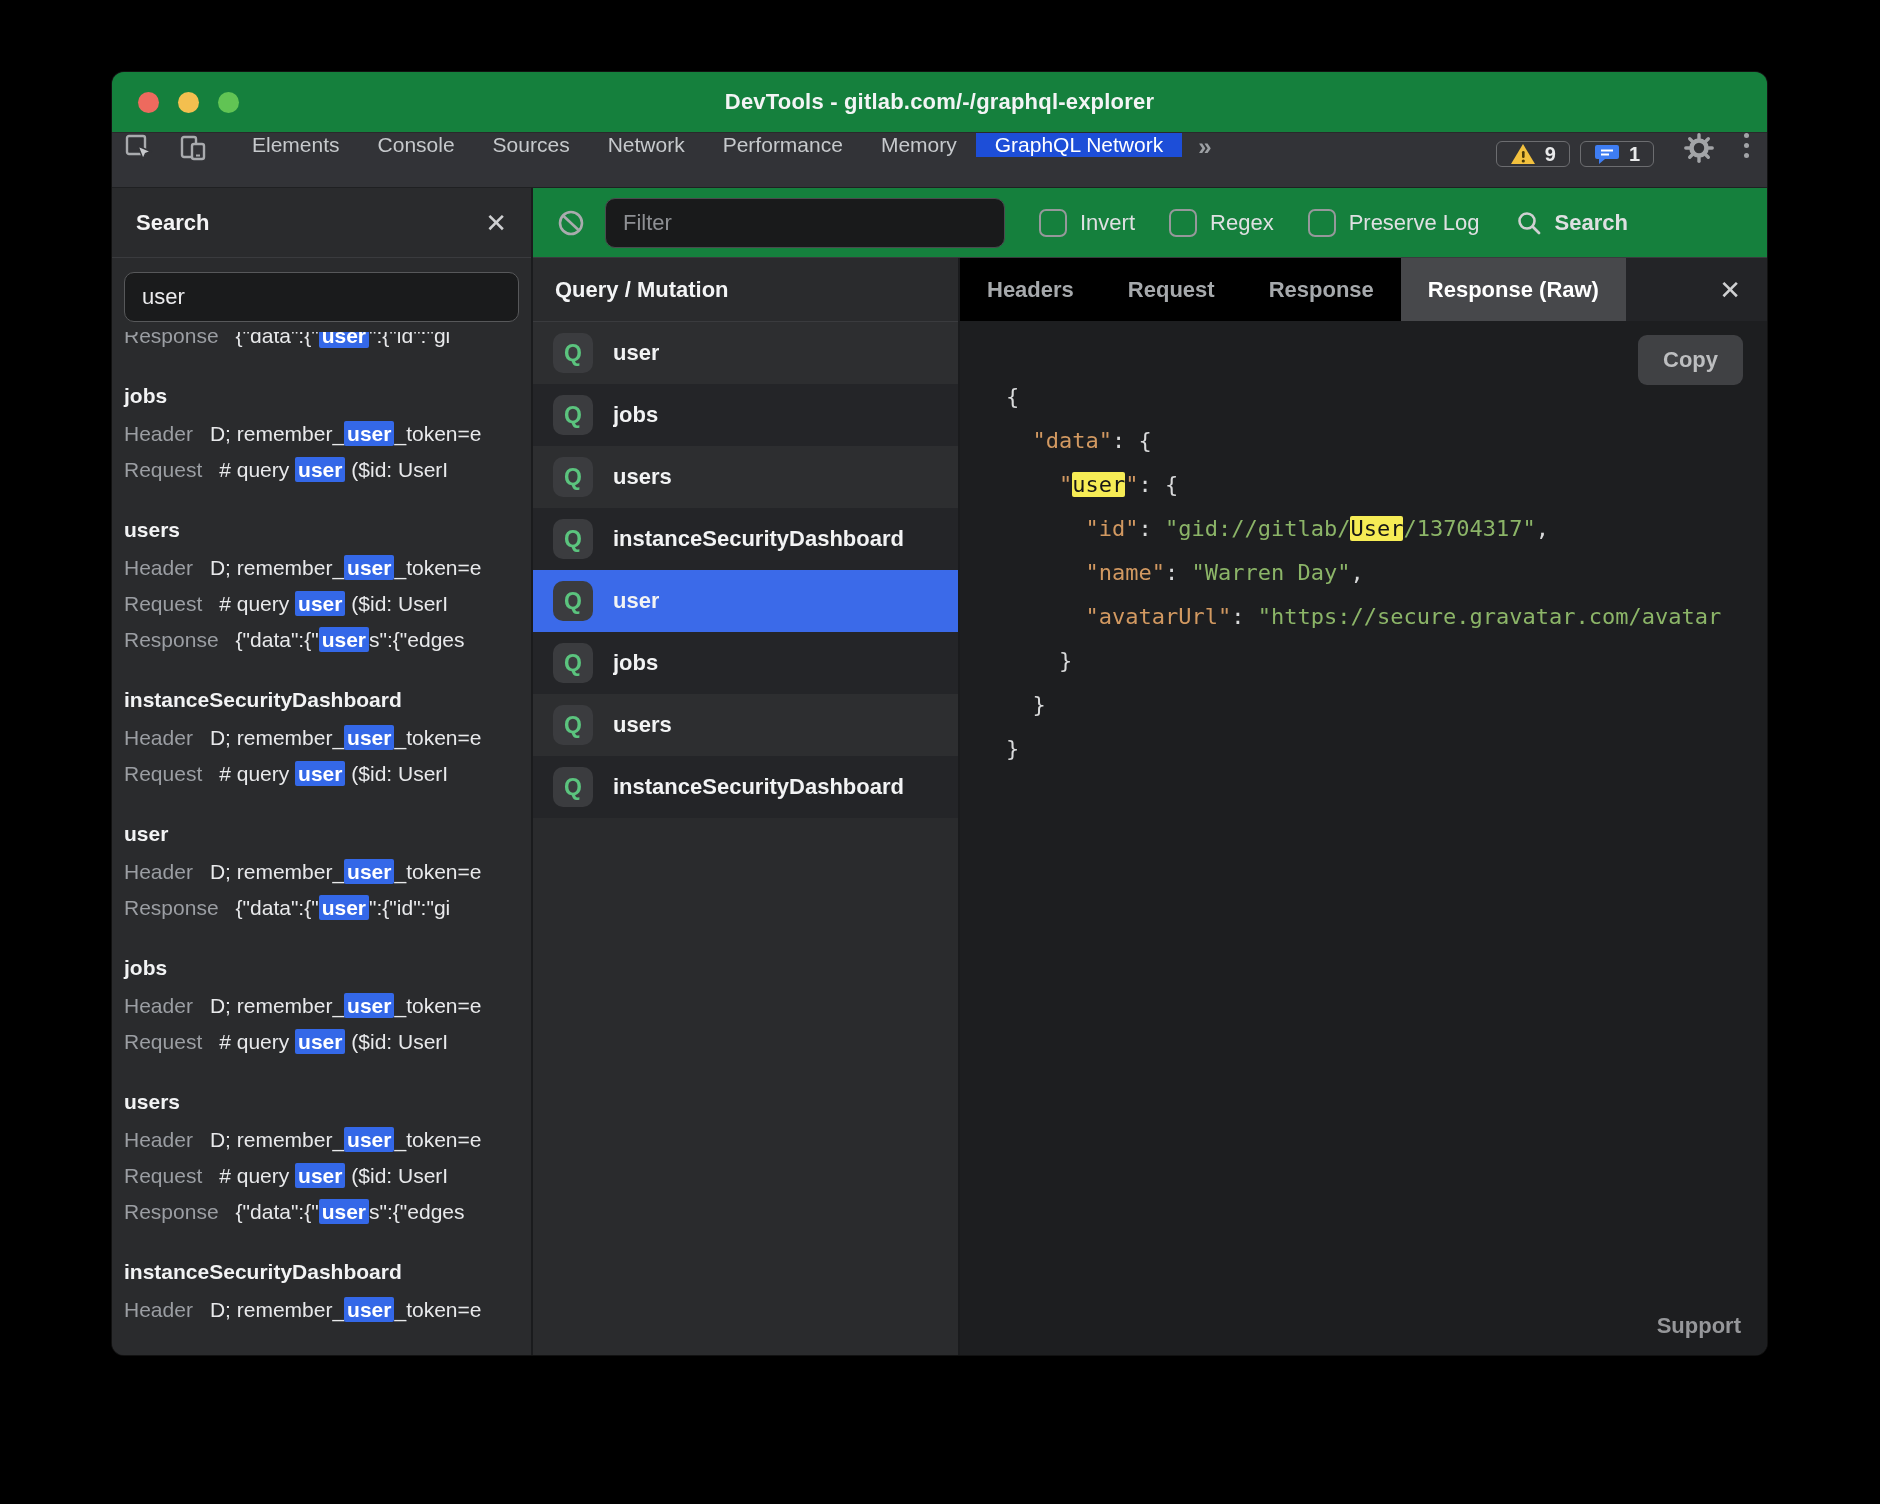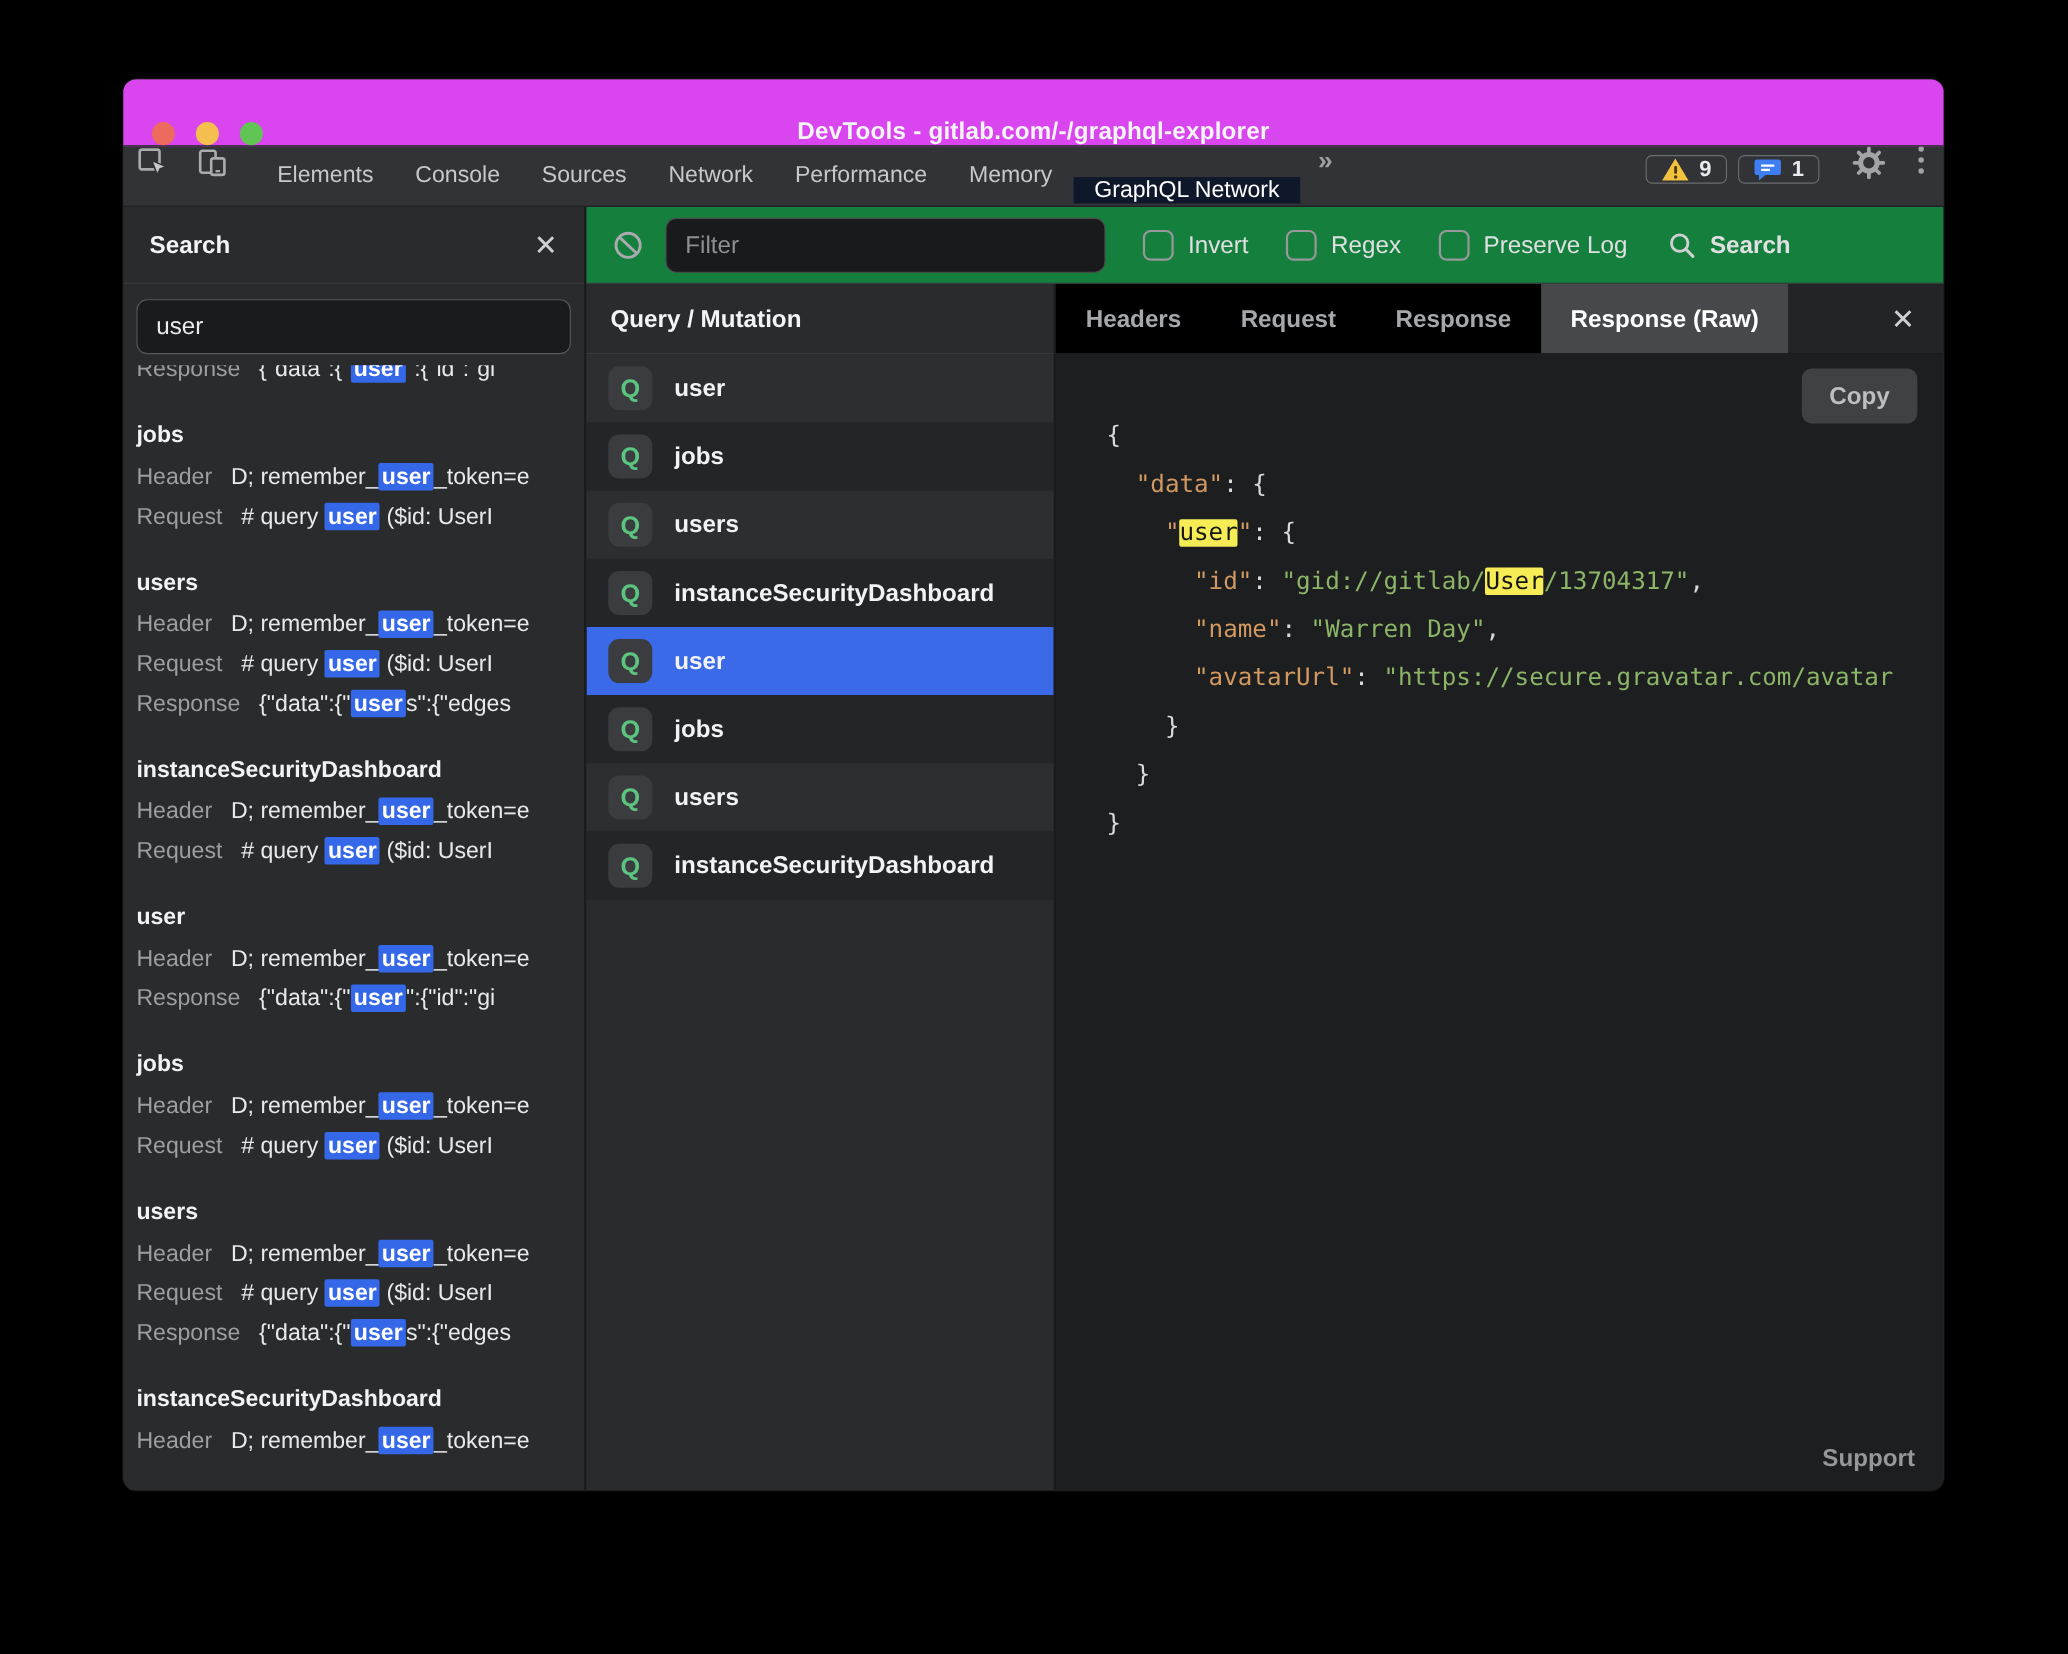--- a/index.html
+++ b/index.html
@@ -1,34 +1,34 @@
 <!DOCTYPE html>
 <html><head>
 <meta charset="utf-8">
 <style>
   html,body{margin:0;padding:0;}
   body{width:1880px;height:1504px;background:#000;font-family:"Liberation Sans",sans-serif;overflow:hidden;position:relative;}
   .window{position:absolute;left:112px;top:72px;width:1655px;height:1283px;background:#2a2b2d;border-radius:12px;overflow:hidden;display:flex;flex-direction:column;box-shadow:0 0 0 1px #111,0 24px 70px rgba(0,0,0,.65);}
 
   
-  .titlebar{height:60px;background:#d946ef;display:flex;align-items:flex-end;position:relative;flex:none;border-bottom:1px solid #29292b;}
+  .titlebar{height:60px;background:#15803d;display:flex;align-items:center;position:relative;flex:none;border-bottom:1px solid #29292b;}
   .lights{position:absolute;left:26px;display:flex;gap:19px;}
   .light{width:21px;height:21px;border-radius:50%;}
   .light.red{background:#ed6a5e;}
   .light.yellow{background:#f4bf4f;}
   .light.green{background:#61c454;}
   .title{flex:1;text-align:center;color:#f3f4f5;font-size:22px;font-weight:700;letter-spacing:.2px;}
 
   
   .tabbar{height:54px;background:#323337;display:flex;align-items:flex-start;flex:none;border-bottom:1px solid #1f2022;}
   .ticon{display:flex;align-items:center;justify-content:center;padding:0 12px;}
   .vsep{width:1px;background:#55565a;margin:12px 6px;}
   .tabs{display:flex;align-items:stretch;}
   .tab{display:flex;align-items:center;padding:0 19px;color:#c6c9cc;font-size:21px;cursor:default;}
-  .tab.active{background:#0f172a;color:#fff;margin-top:28px;}
+  .tab.active{background:#1d4ed8;color:#fff;}
   .chev{display:flex;align-items:center;color:#9da0a4;font-size:24px;font-weight:700;padding:0 16px;}
   .tab-spacer{flex:1;}
   .badge{display:flex;align-items:center;gap:9px;border:1px solid #6c6d70;border-radius:6px;padding:0 13px;margin:8px 5px;color:#e9eaeb;font-size:20px;font-weight:600;}
   .kebab{display:flex;flex-direction:column;gap:5px;justify-content:center;padding:0 18px;}
   .kebab i{width:5px;height:5px;border-radius:50%;background:#a2a4a7;}
 
   
   .main{flex:1;display:flex;overflow:hidden;}
   .vdiv{width:2px;background:#1a1b1d;flex:none;}
   .left-pane{width:419px;flex:none;display:flex;flex-direction:column;background:#2a2b2d;overflow:hidden;}

